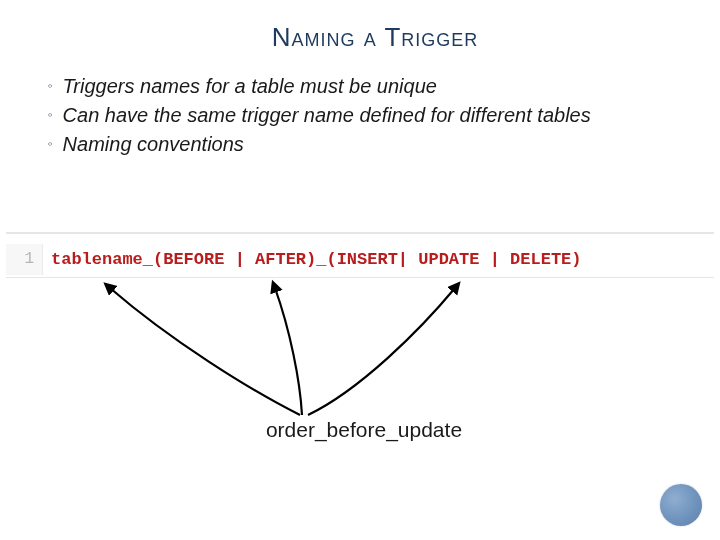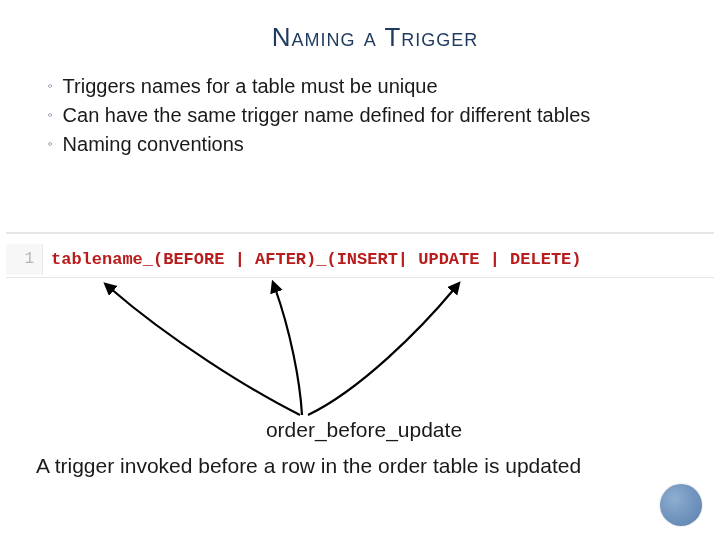--- a/index.html
+++ b/index.html
@@ -41,20 +41,21 @@
   }
   .bullet .marker {
     font-size: 13px;
     line-height: 26px;
     margin-right: 10px;
     color: #2f4a6f;
     flex: 0 0 auto;
   }
   .bullet .txt {
     flex: 1 1 auto;
+    font-style: italic;
   }
   .code-area {
     position: absolute;
     left: 0;
     top: 232px;
     width: 720px;
   }
   .code-top-border {
     height: 2px;
     background: #e6e6e6;
@@ -161,16 +162,15 @@
         <path d="M0,0 L6,3 L0,6 Z" fill="#000"></path>
       </marker>
     </defs>
 
     <path d="M300,145 C250,120 170,70 110,18" stroke="#000" stroke-width="2.2" fill="none" marker-end="url(#ah)"></path>
     <path d="M302,145 C300,110 290,60 275,18" stroke="#000" stroke-width="2.2" fill="none" marker-end="url(#ah)"></path>
     <path d="M308,145 C360,120 420,60 455,18" stroke="#000" stroke-width="2.2" fill="none" marker-end="url(#ah)"></path>
   </svg>
 
   <div class="example-name">order_before_update</div>
-  <div class="example-desc">A trigger invoked before a row in the order table is updated</div>
 
   <div class="accent-dot"></div>
 </div>
 
 </body></html>

